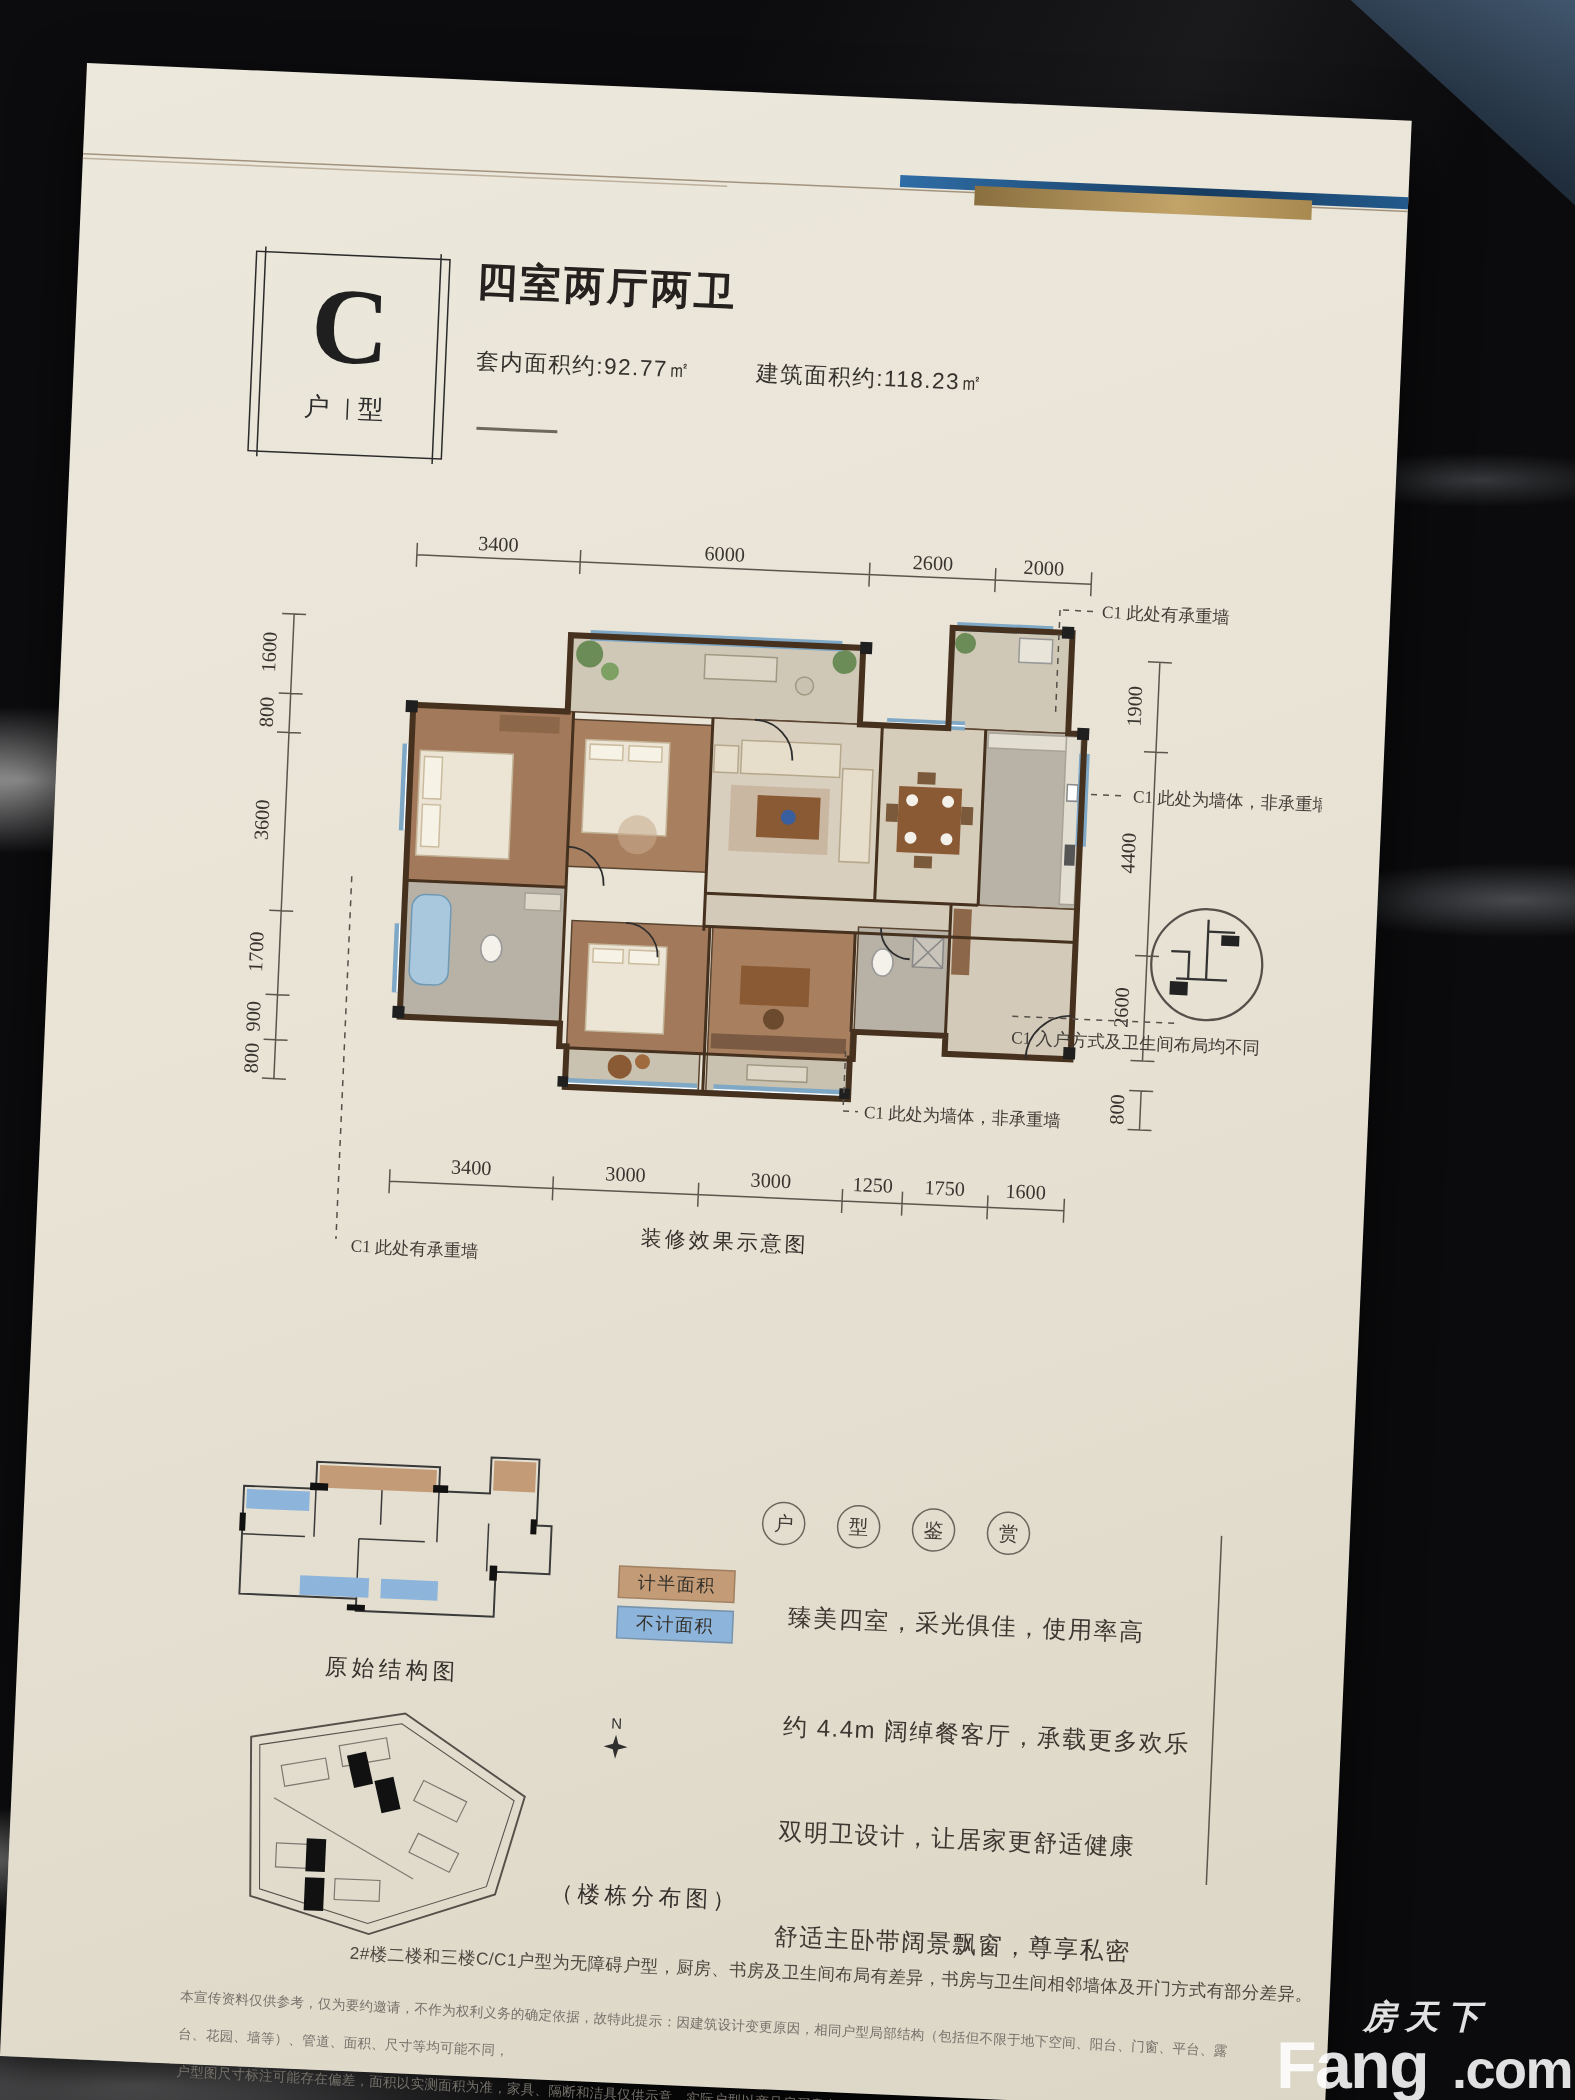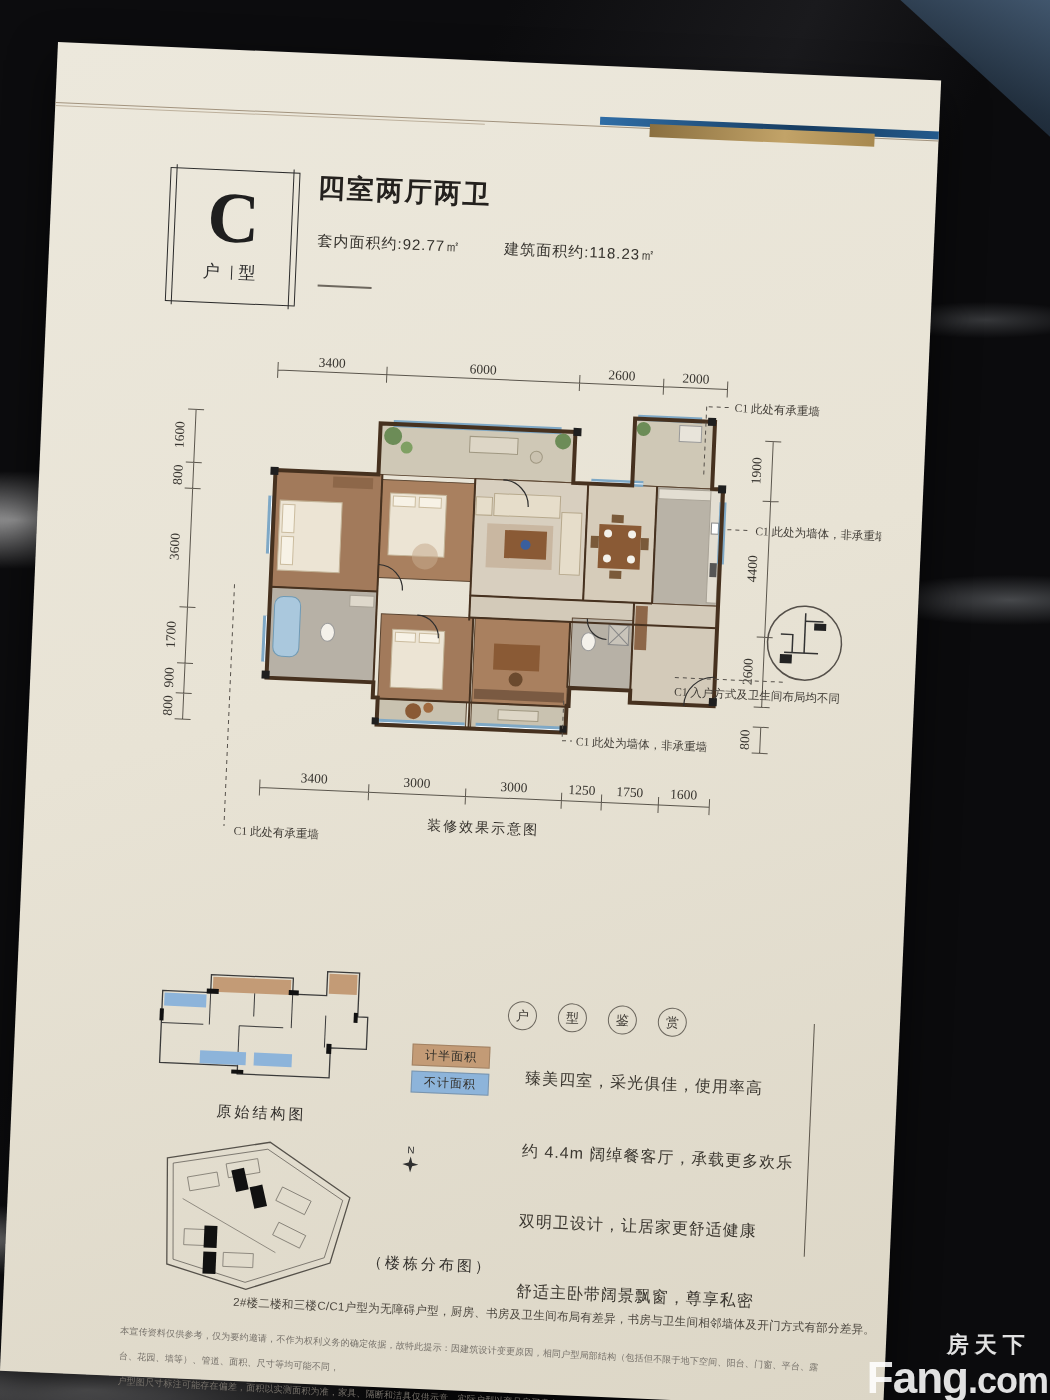--- a/index.html
+++ b/index.html
@@ -60,23 +60,23 @@
     display:flex;align-items:center;justify-content:center;font-size:13px;color:#3e3a34;}
   .feat-item{position:absolute;left:512px;font-size:16px;color:#3c3831;letter-spacing:1px;}
   .divider-v{position:absolute;left:798px;top:948px;width:1px;height:233px;background:#5c564c;}
   
   .note{position:absolute;left:230px;top:1244px;font-size:11.5px;color:#4c473f;letter-spacing:.3px;}
   .fineprint{position:absolute;left:118px;top:1276px;width:706px;font-size:9px;
     color:#76716a;letter-spacing:.2px;line-height:25px;transform:rotate(.5deg);}
   
   .watermark{position:absolute;right:2px;bottom:0px;text-align:left;color:rgba(255,255,255,.88);
     line-height:1;pointer-events:none;}
-  .watermark .cn{font-size:22px;font-weight:bold;letter-spacing:6px;margin-left:80px;}
+  .watermark .cn{font-size:22px;font-weight:bold;letter-spacing:6px;margin-left:58px;font-style:italic;}
   .watermark .en{font-size:44px;font-weight:800;letter-spacing:-1px;}
-  .watermark .en .dot{font-size:36px;}
+  .watermark .en .dot{font-size:36px;margin-left:16px;}
   text{font-family:"Liberation Serif",serif;}
   .anntext{font-family:"Liberation Sans",sans-serif;}
 </style>
 </head>
 <body>
 
 <div class="table-bg"></div>
 <div class="corner-object"></div>
 
 <div class="paper">

